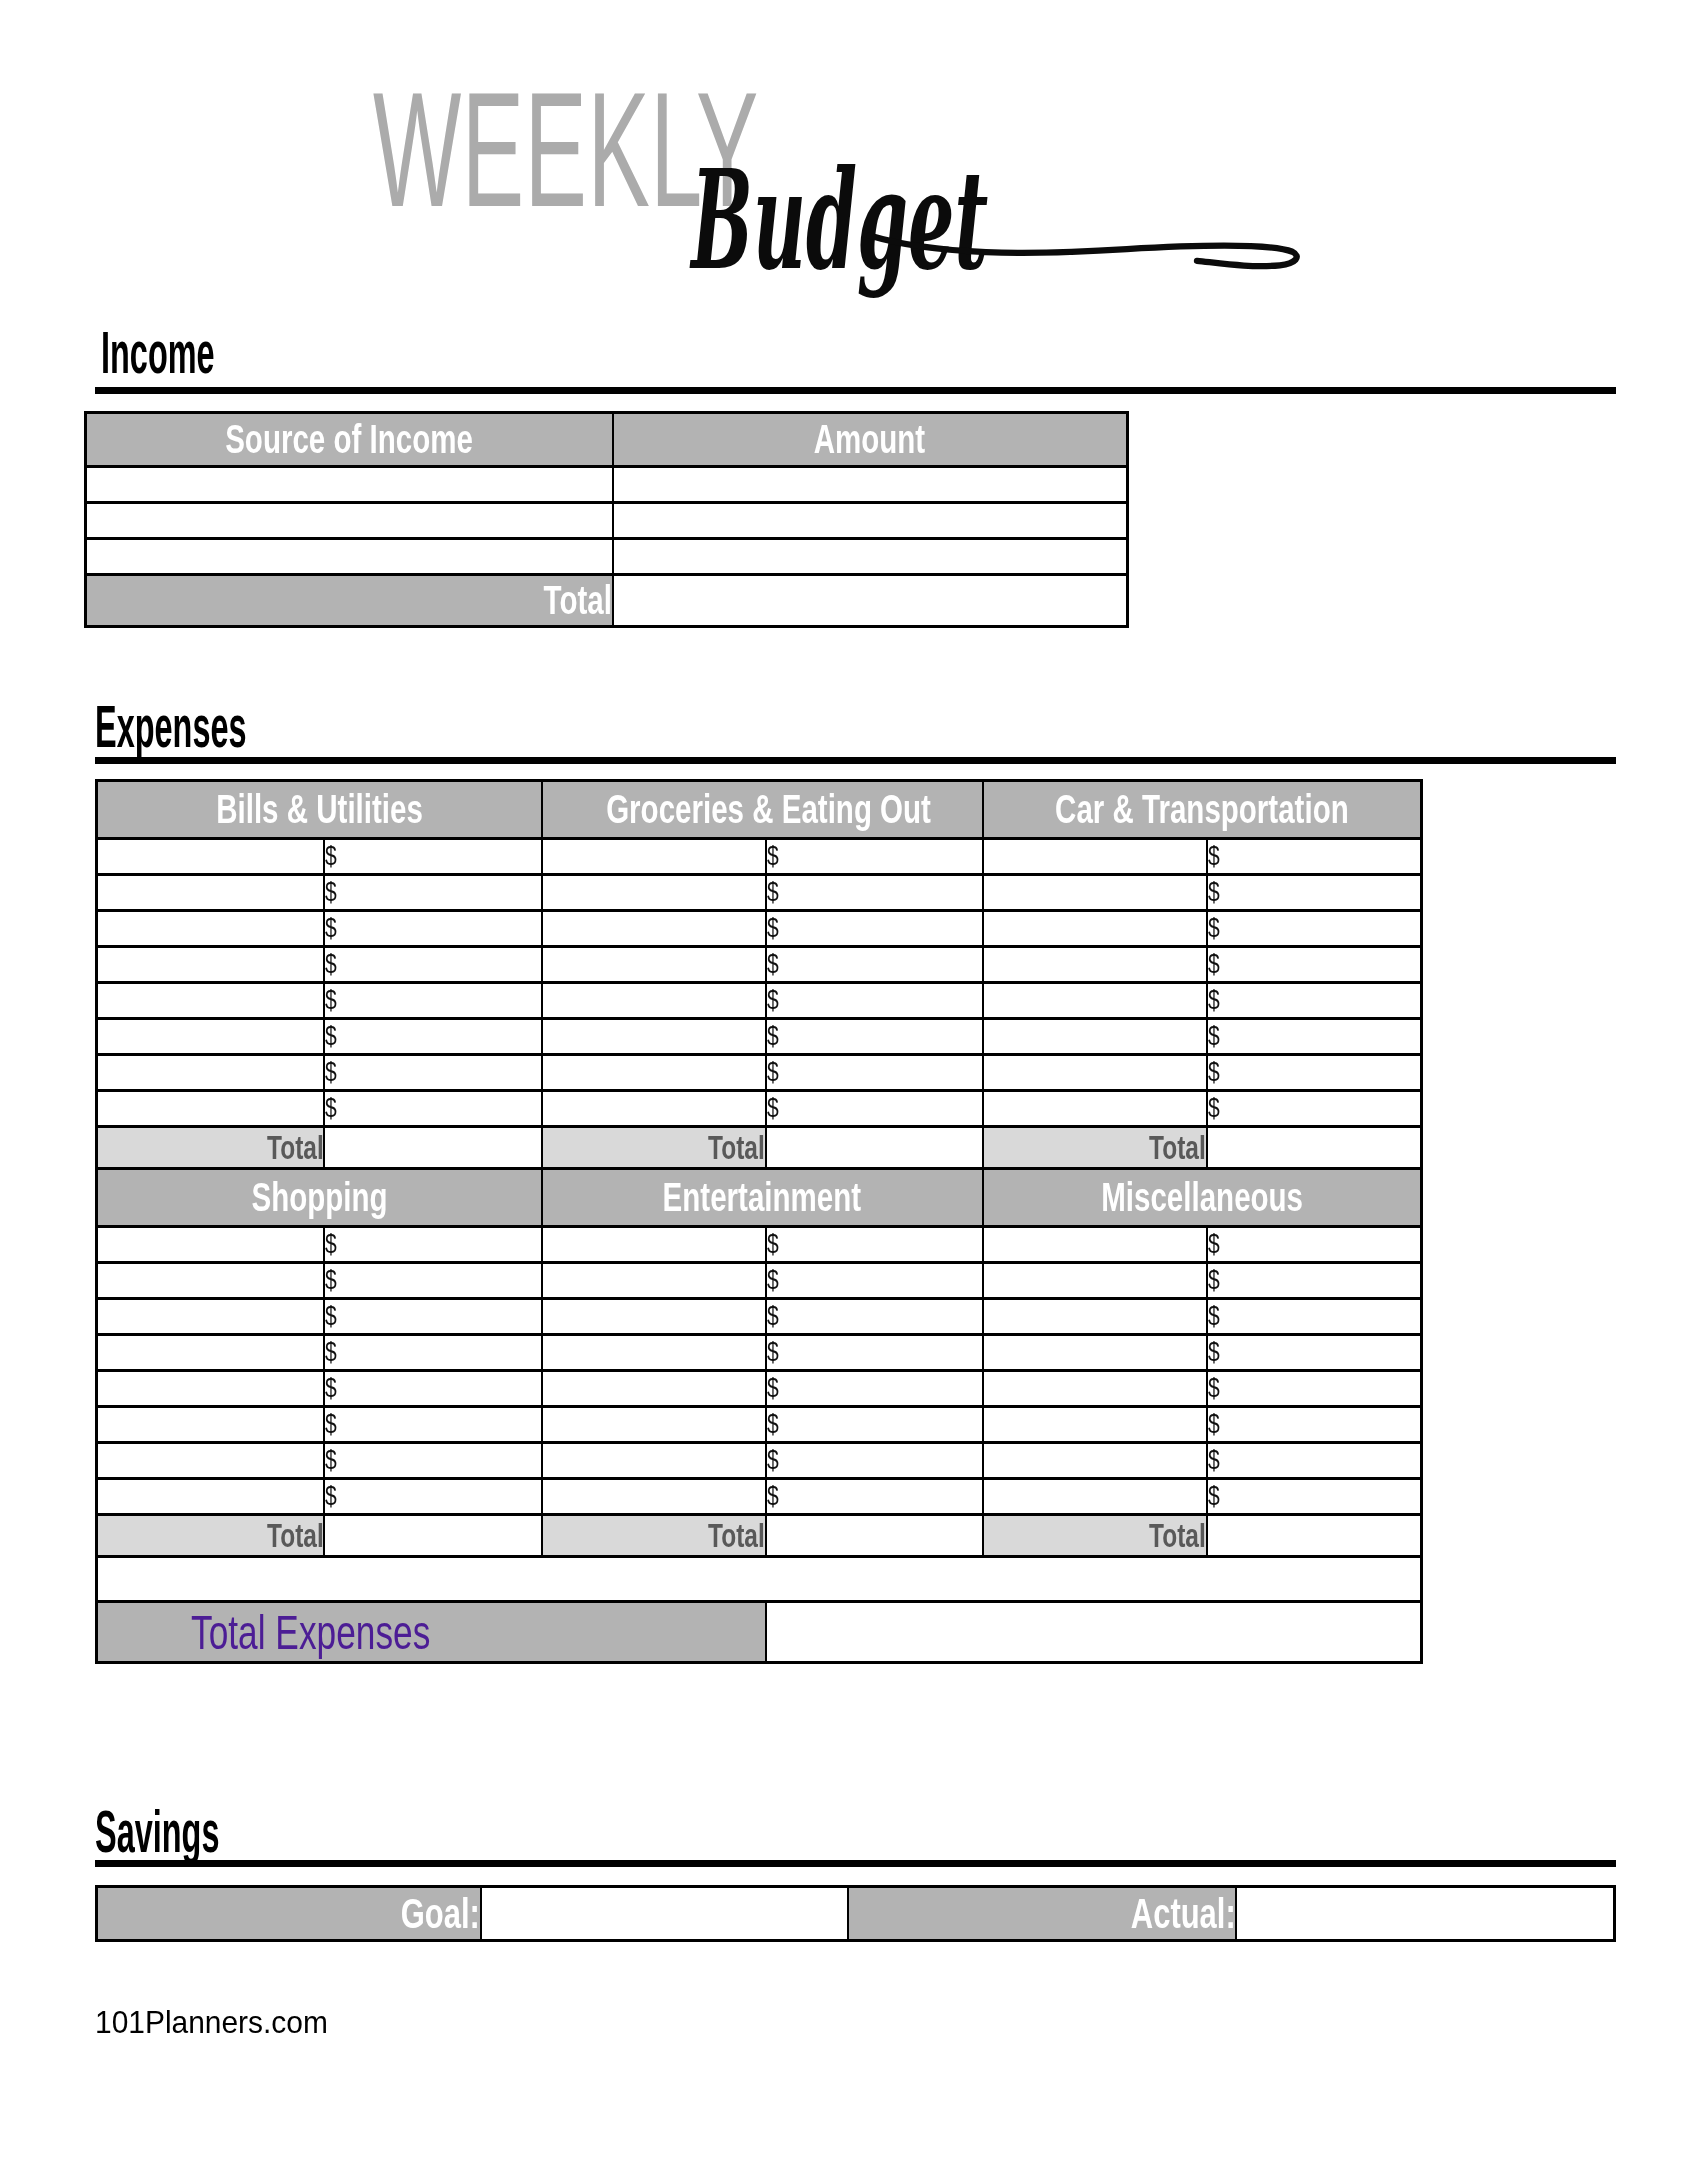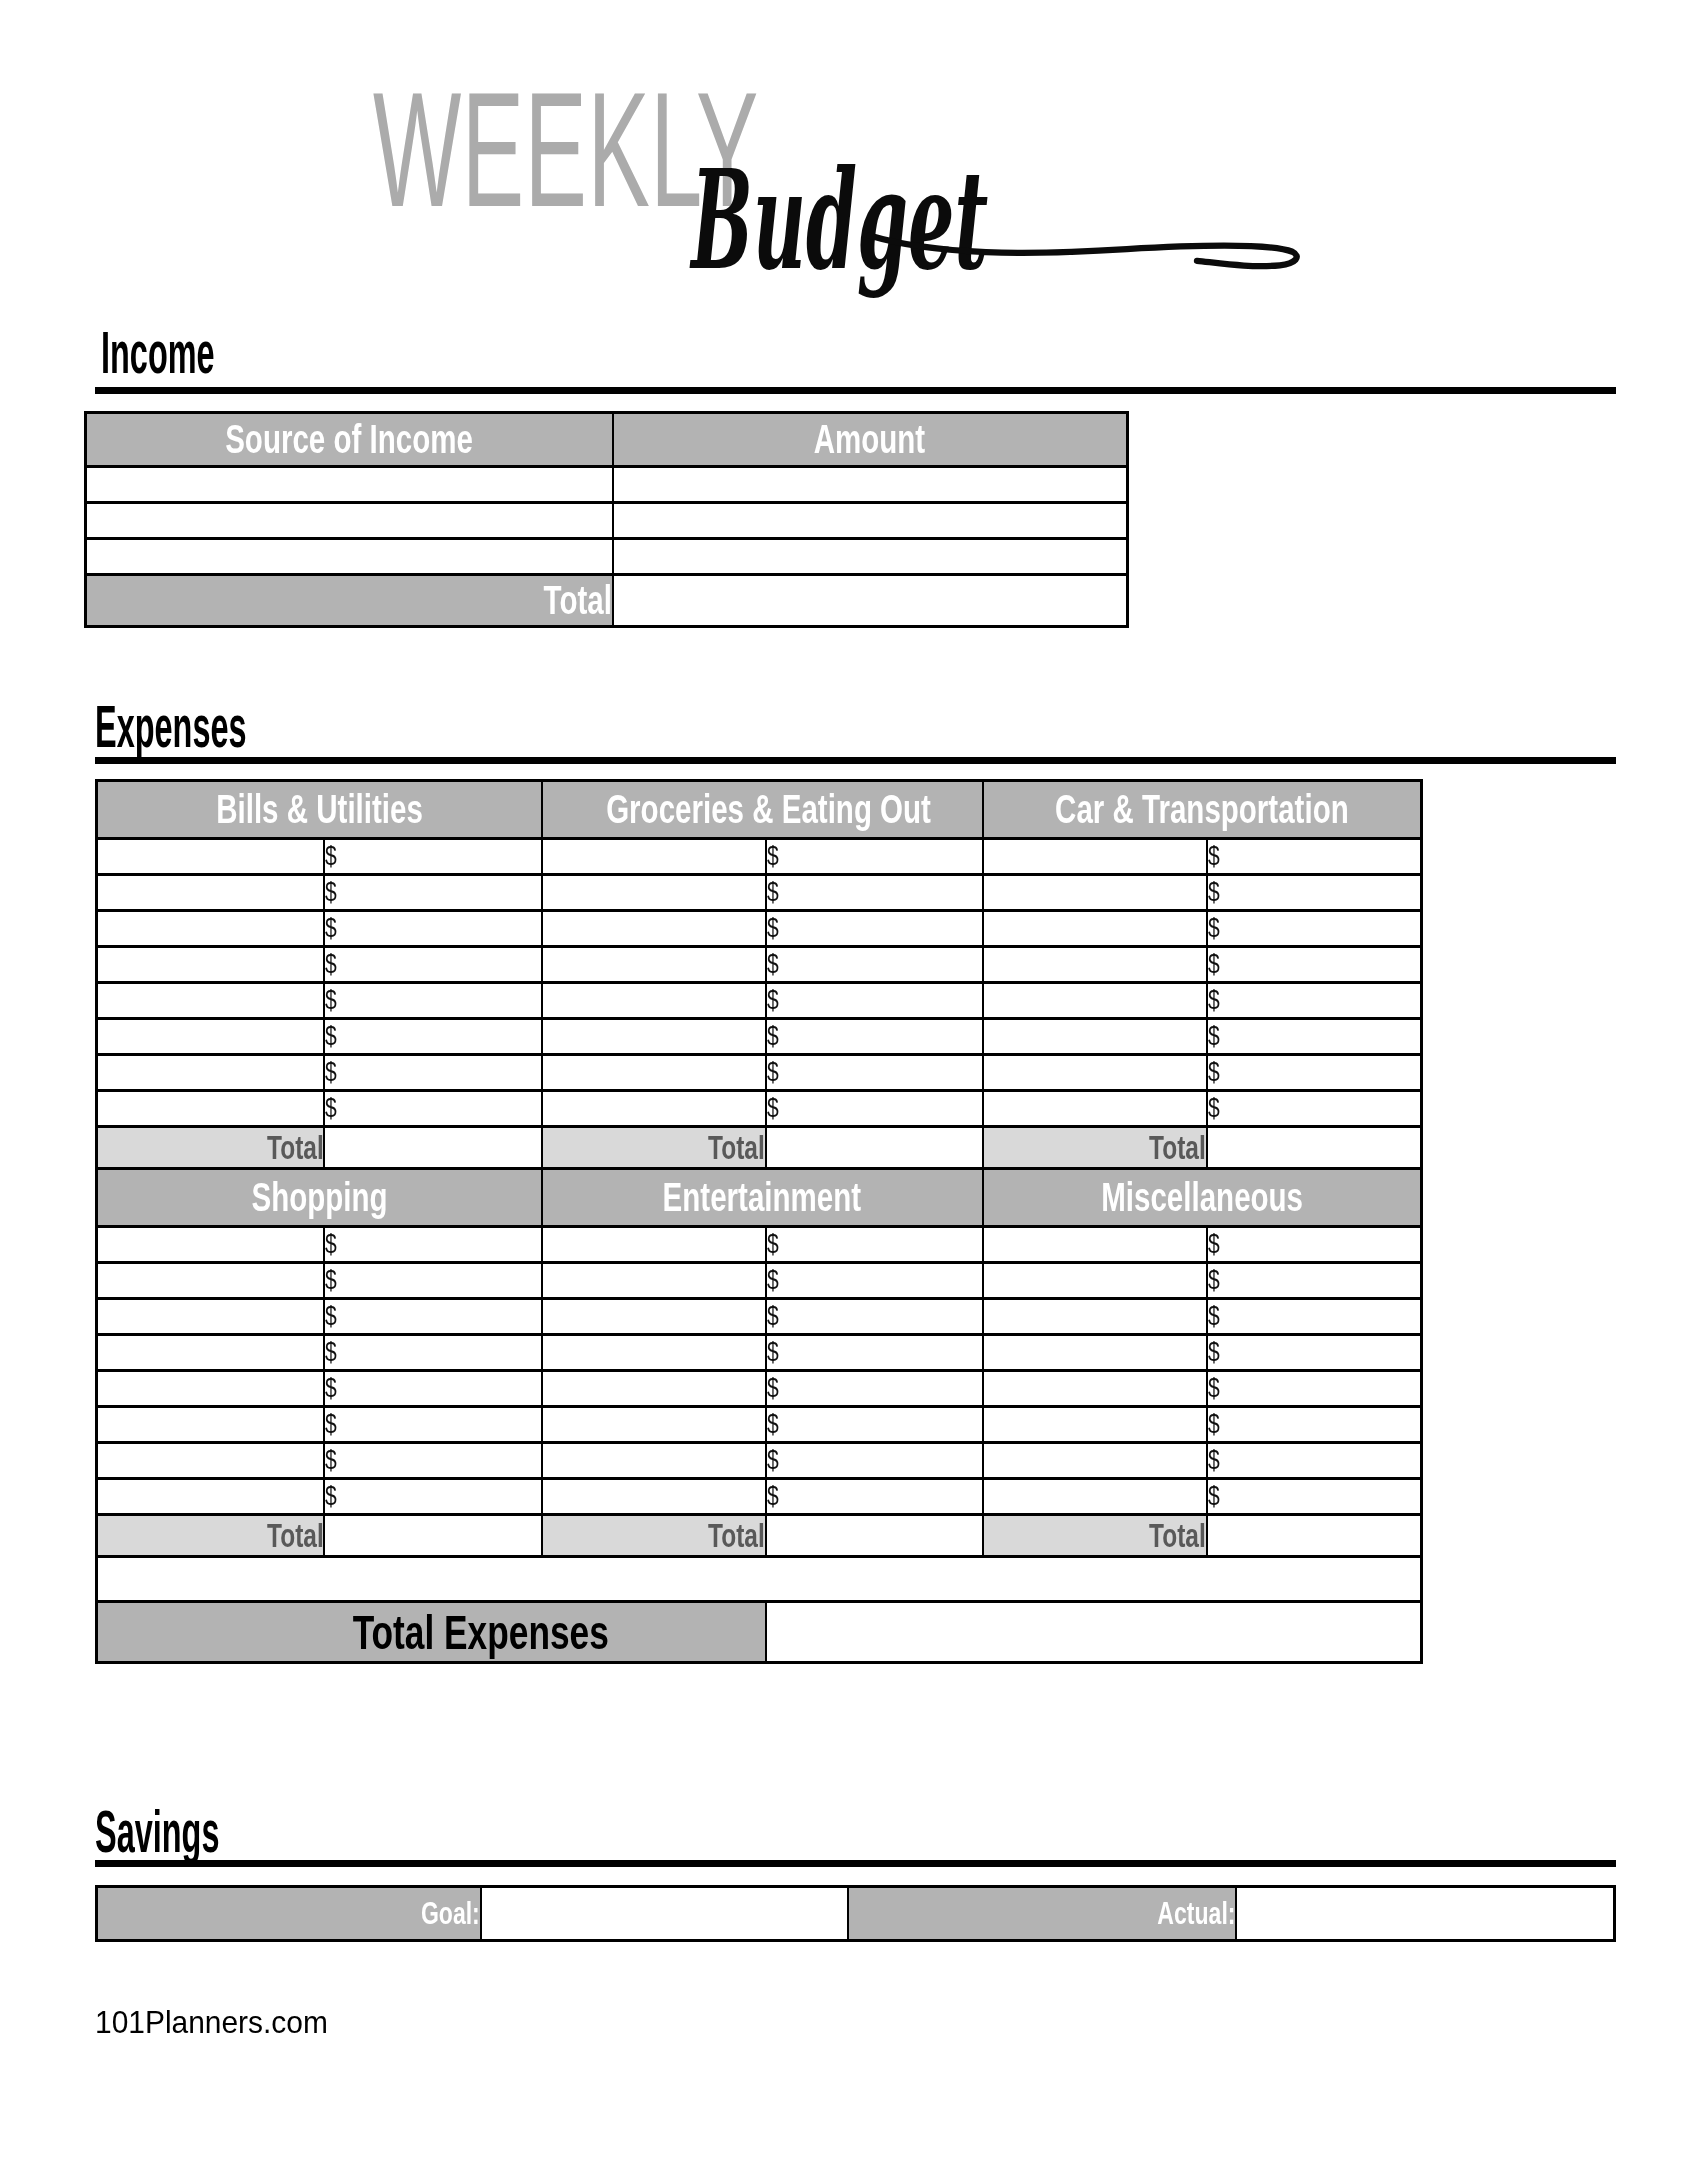--- a/index.html
+++ b/index.html
@@ -71,30 +71,30 @@
     background:#d9d9d9; height:40px;
     text-align:right; vertical-align:middle; padding-right:9px;
     color:#595959; font-weight:bold; font-size:34px;
   }
   td.tot-val { background:#fff; }
 
   td.empty-cell { height:45px; background:#fff; }
 
   td.grand-lbl {
     background:#b3b3b3; height:61px;
-    text-align:center; vertical-align:middle; padding-right:12.6px;
-    color:#000000; font-weight:bold; font-size:49px;
+    text-align:left; vertical-align:middle; padding-right:12.6px;
+    color:#4c1d95; font-weight:normal; font-size:49px;
   }
   td.grand-val { background:#fff; }
 
   
   td.sav-lbl {
     background:#b3b3b3; height:54px;
     text-align:right; vertical-align:middle; padding-right:10.8px;
-    color:#ffffff; font-weight:bold; font-size:32px;
+    color:#ffffff; font-weight:bold; font-size:43px;
   }
   td.sav-val { background:#fff; }
 
   #footer-site {
     left:95px; top:2004px;
     font-size:31.5px; color:#000;
   }
 </style>
 </head>
 <body>

